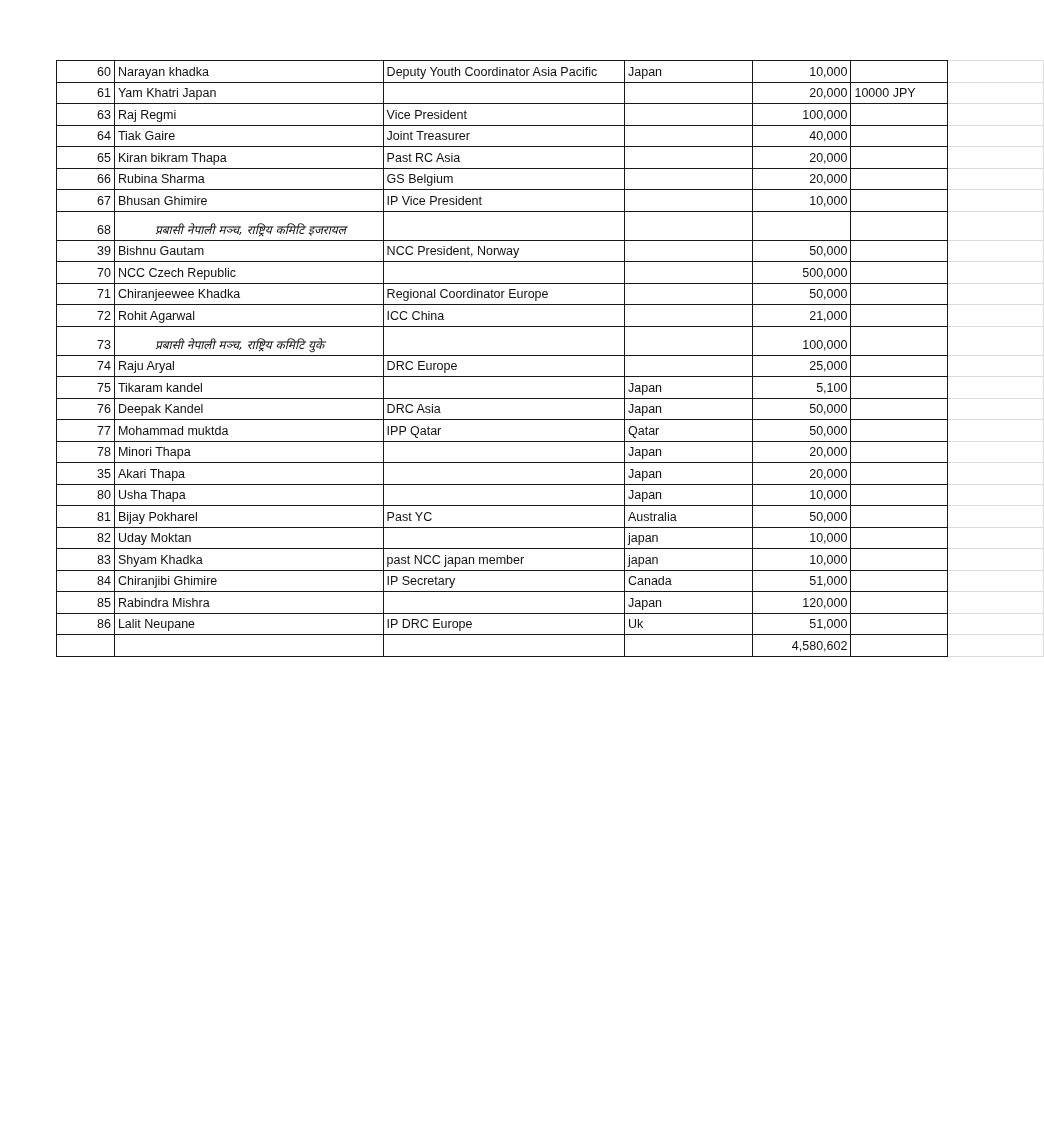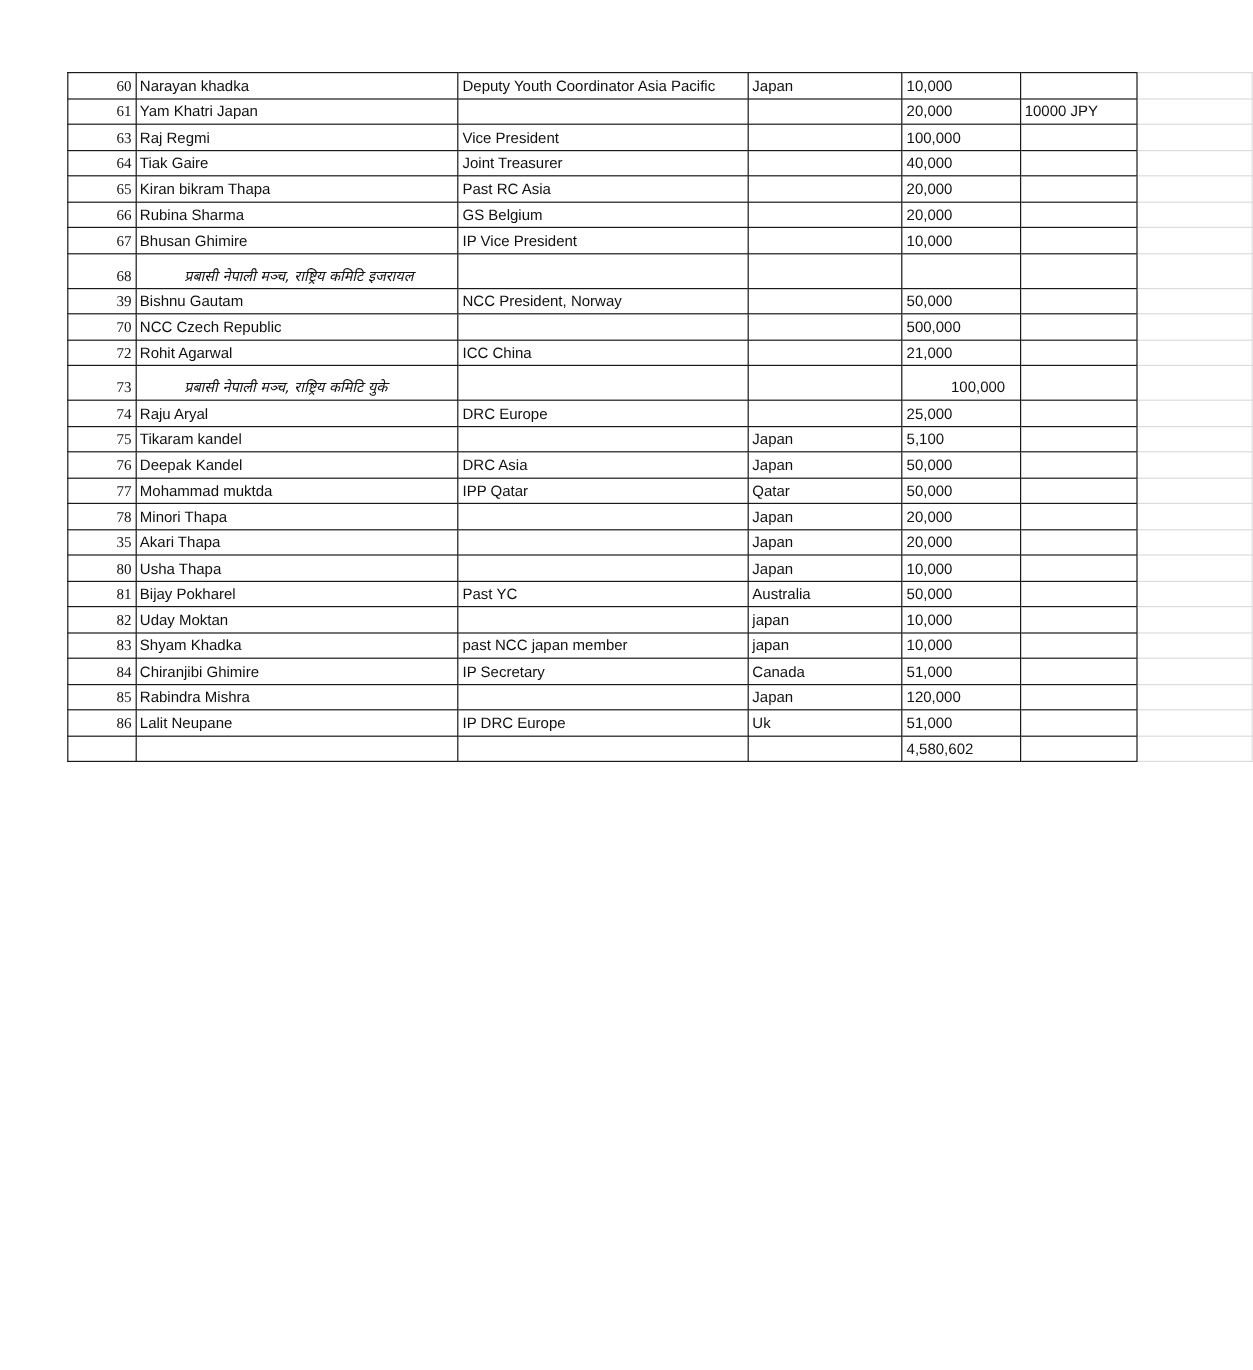--- a/index.html
+++ b/index.html
@@ -2,22 +2,22 @@
 <html><head>
 <meta charset="utf-8">
 <style>
   html, body { margin: 0; padding: 0; background: #ffffff; }
   body { width: 1044px; height: 1142px; position: relative; overflow: hidden;
          font-family: "Liberation Sans", "DejaVu Sans", sans-serif; font-size: 12.5px; color: #111; }
   .sheet { position: absolute; left: 56px; top: 60px; }
   table { border-collapse: collapse; table-layout: fixed; }
   td { border: 1px solid #1a1a1a; padding: 0 3px; height: 20.5px; line-height: 20px;
        white-space: nowrap; overflow: hidden; vertical-align: bottom; }
-  td.num { }
-  td.idx { text-align: right; font-family: Liberation Serif, serif; }
+  td.num { text-align: right; }
+  td.idx { text-align: right; }
   td.ghost { border: 1px solid #dcdcdc; border-left: 1px solid #1a1a1a; }
   tr.tall td { height: 28px; padding-left: 40px; }
   tr.tall td.name { font-size: 12px; font-family: "DejaVu Sans", sans-serif; font-style: italic; }
   col.c0 { width: 40px; } col.c1 { width: 271px; } col.c2 { width: 243px; }
   col.c3 { width: 133px; } col.c4 { width: 99px; } col.c5 { width: 99px; } col.c6 { width: 99px; }
 </style>
 </head>
 <body>
 
 <div class="sheet">
@@ -116,20 +116,29 @@
         <tr>
           <td class="idx">70</td>
           <td class="name">NCC Czech Republic</td>
           <td></td>
           <td></td>
           <td class="num">500,000</td>
           <td class="num"></td>
           <td class="ghost"></td>
         </tr>
         <tr>
+          <td class="idx">71</td>
+          <td class="name">Chiranjeewee Khadka</td>
+          <td>Regional Coordinator Europe</td>
+          <td></td>
+          <td class="num">50,000</td>
+          <td class="num"></td>
+          <td class="ghost"></td>
+        </tr>
+        <tr>
           <td class="idx">72</td>
           <td class="name">Rohit Agarwal</td>
           <td>ICC China</td>
           <td></td>
           <td class="num">21,000</td>
           <td class="num"></td>
           <td class="ghost"></td>
         </tr>
         <tr class="tall">
           <td class="idx">73</td>

